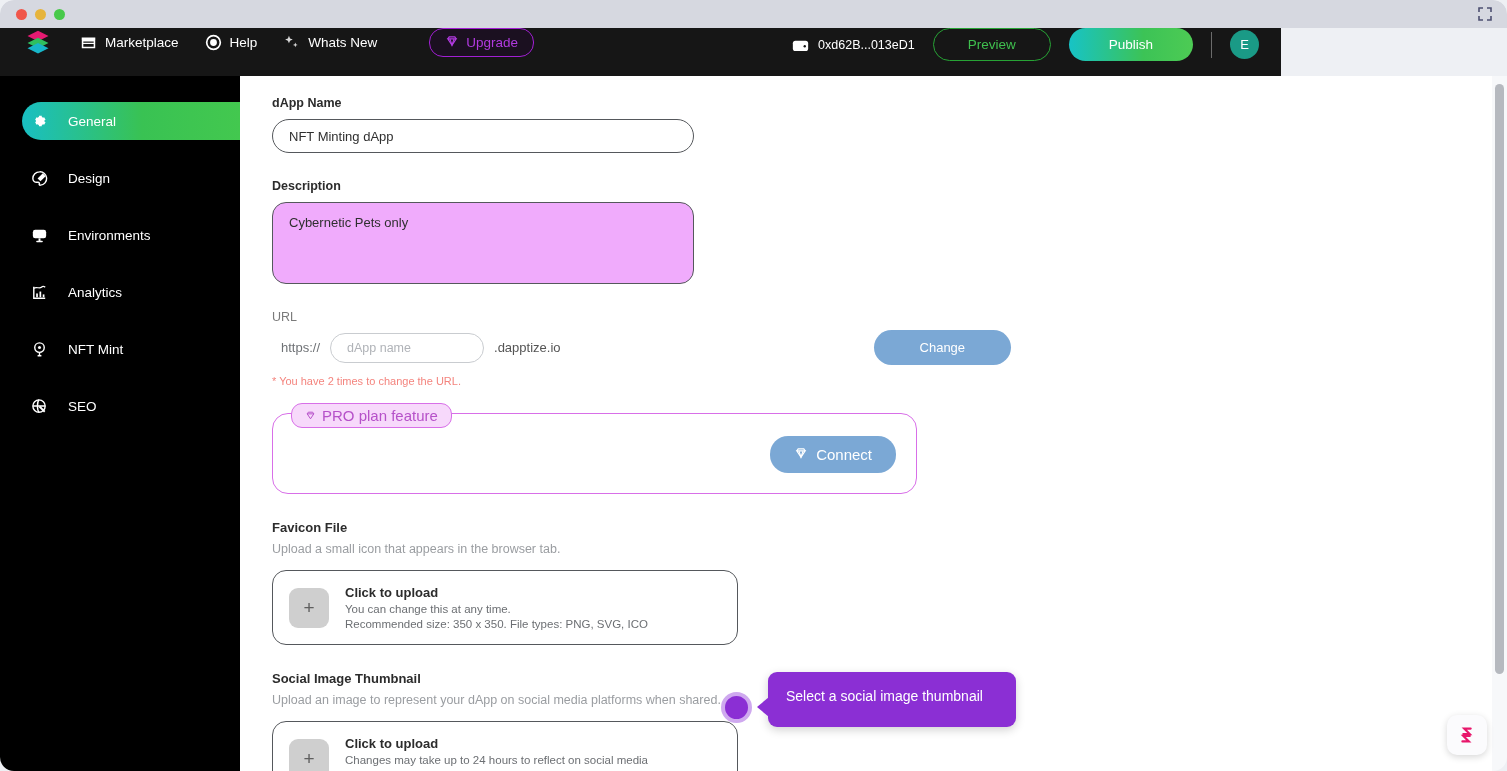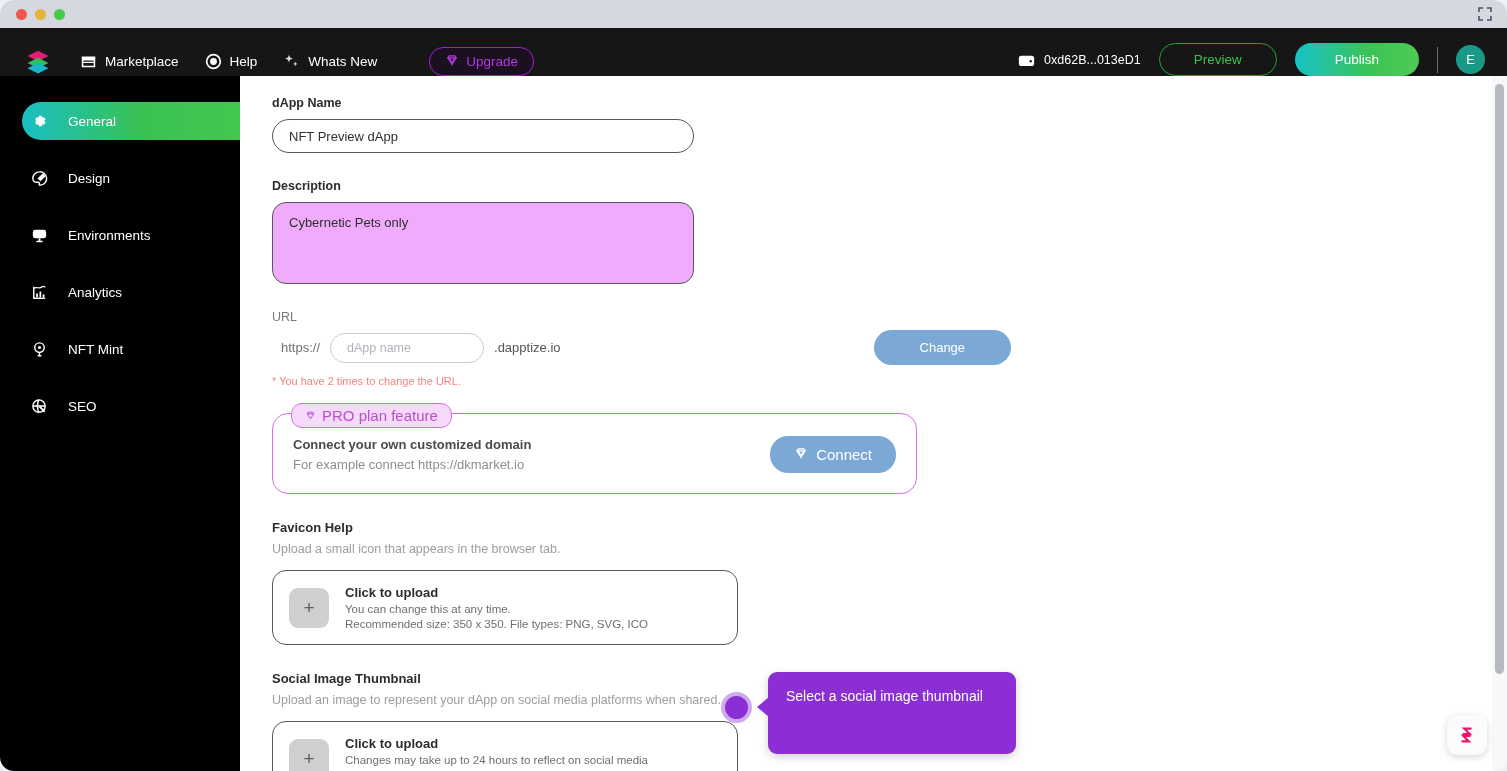--- a/index.html
+++ b/index.html
@@ -22,22 +22,22 @@
   .light{width:11px;height:11px;border-radius:50%;}
   .l-red{background:#f0564a;}
   .l-yellow{background:#e6b43c;}
   .l-green{background:#48c94a;}
   .expand-icon{
     position:absolute;right:14px;top:6px;width:16px;height:16px;
     color:#4c4f70;
   }
   
   .app-header{
-    position:absolute;left:0;top:28px;width:1507px;height:48px;
-    background:#161616;display:flex;align-items:flex-end;
+    position:absolute;left:0;top:28px;width:1281px;height:48px;
+    background:#161616;display:flex;align-items:flex-start;
   }
   .brand-logo{margin-left:24px;width:28px;height:28px;display:block;}
   .nav{display:flex;align-items:center;margin-left:28px;gap:26px;}
   .nav-item{
     display:flex;align-items:center;gap:8px;color:#ffffff;
     font-size:13.5px;cursor:pointer;
   }
   .nav-item svg{display:block;}
   .upgrade-btn{
     margin-left:26px;display:flex;align-items:center;gap:7px;
@@ -150,21 +150,21 @@
   .up-title{font-size:13px;font-weight:bold;color:#2c2c2c;}
   .up-line{font-size:11.5px;color:#6c6f73;margin-top:3px;}
   .sec-title{font-size:13px;font-weight:bold;color:#2c2c2c;}
   .sec-sub{font-size:12.5px;color:#9a9da1;margin-top:7px;}
   
   .tip-dot{
     position:absolute;left:721px;top:692px;width:31px;height:31px;border-radius:50%;
     background:#8b2fd4;border:4px solid #cfa9ef;box-sizing:border-box;
   }
   .tooltip{
-    position:absolute;left:768px;top:672px;width:248px;height:82px;
+    position:absolute;left:768px;top:672px;width:248px;height:55px;
     background:#8b2fd4;border-radius:9px;color:#ffffff;font-size:14px;
     line-height:21px;padding:14px 18px;box-sizing:border-box;
     box-shadow:0 3px 10px rgba(0,0,0,.18);
   }
   .tooltip::before{
     content:"";position:absolute;left:-11px;top:25px;width:0;height:0;
     border-top:10px solid transparent;border-bottom:10px solid transparent;
     border-right:12px solid #8b2fd4;
   }
   
@@ -330,21 +330,21 @@
         </svg>
       </span>
       <span class="s-label">SEO</span>
     </div>
   </div>
 
   <div class="main">
     <div class="content">
 
       <div class="field-label">dApp Name</div>
-      <div class="text-input">NFT Preview dApp</div>
+      <div class="text-input">NFT Minting dApp</div>
 
       <div class="gap-lg"></div>
 
       <div class="field-label">Description</div>
       <div class="textarea">Cybernetic Pets only</div>
 
       <div class="gap-lg"></div>
 
       <div class="field-label light">URL</div>
       <div class="url-row">
@@ -357,40 +357,36 @@
 
       <div class="pro-card">
         <div class="pro-badge">
           <span>
             <svg width="11" height="11" viewBox="0 0 20 20" fill="none" stroke="#b651c9" stroke-width="1.8">
               <path d="M4 7h12l-6 9z"></path>
                 <path d="M4 7l2-3h8l2 3"></path>
             </svg>
           </span>
           <span>PRO plan feature</span>
-        </div>
-        <div>
-          <div class="pro-title">Connect your own customized domain</div>
-          <div class="pro-sub">For example connect https://dkmarket.io</div>
         </div>
         <button class="connect-btn">
           <span>
             <svg width="14" height="14" viewBox="0 0 20 20" fill="none" stroke="#fff" stroke-width="1.7">
               <path d="M4 7h12l-6 9z"></path>
                 <path d="M4 7l2-3h8l2 3"></path>
                 <path d="M7 7l3 9 3-9"></path>
             </svg>
           </span>
           <span>Connect</span>
         </button>
       </div>
 
       <div class="gap-lg"></div>
 
-      <div class="sec-title">Favicon Help</div>
+      <div class="sec-title">Favicon File</div>
       <div class="sec-sub">Upload a small icon that appears in the browser tab.</div>
       <div class="upload-card">
         <div class="plus-box">+</div>
         <div class="upload-texts">
           <div class="up-title">Click to upload</div>
           <div class="up-line">You can change this at any time.</div>
           <div class="up-line">Recommended size: 350 x 350. File types: PNG, SVG, ICO</div>
         </div>
       </div>
 

